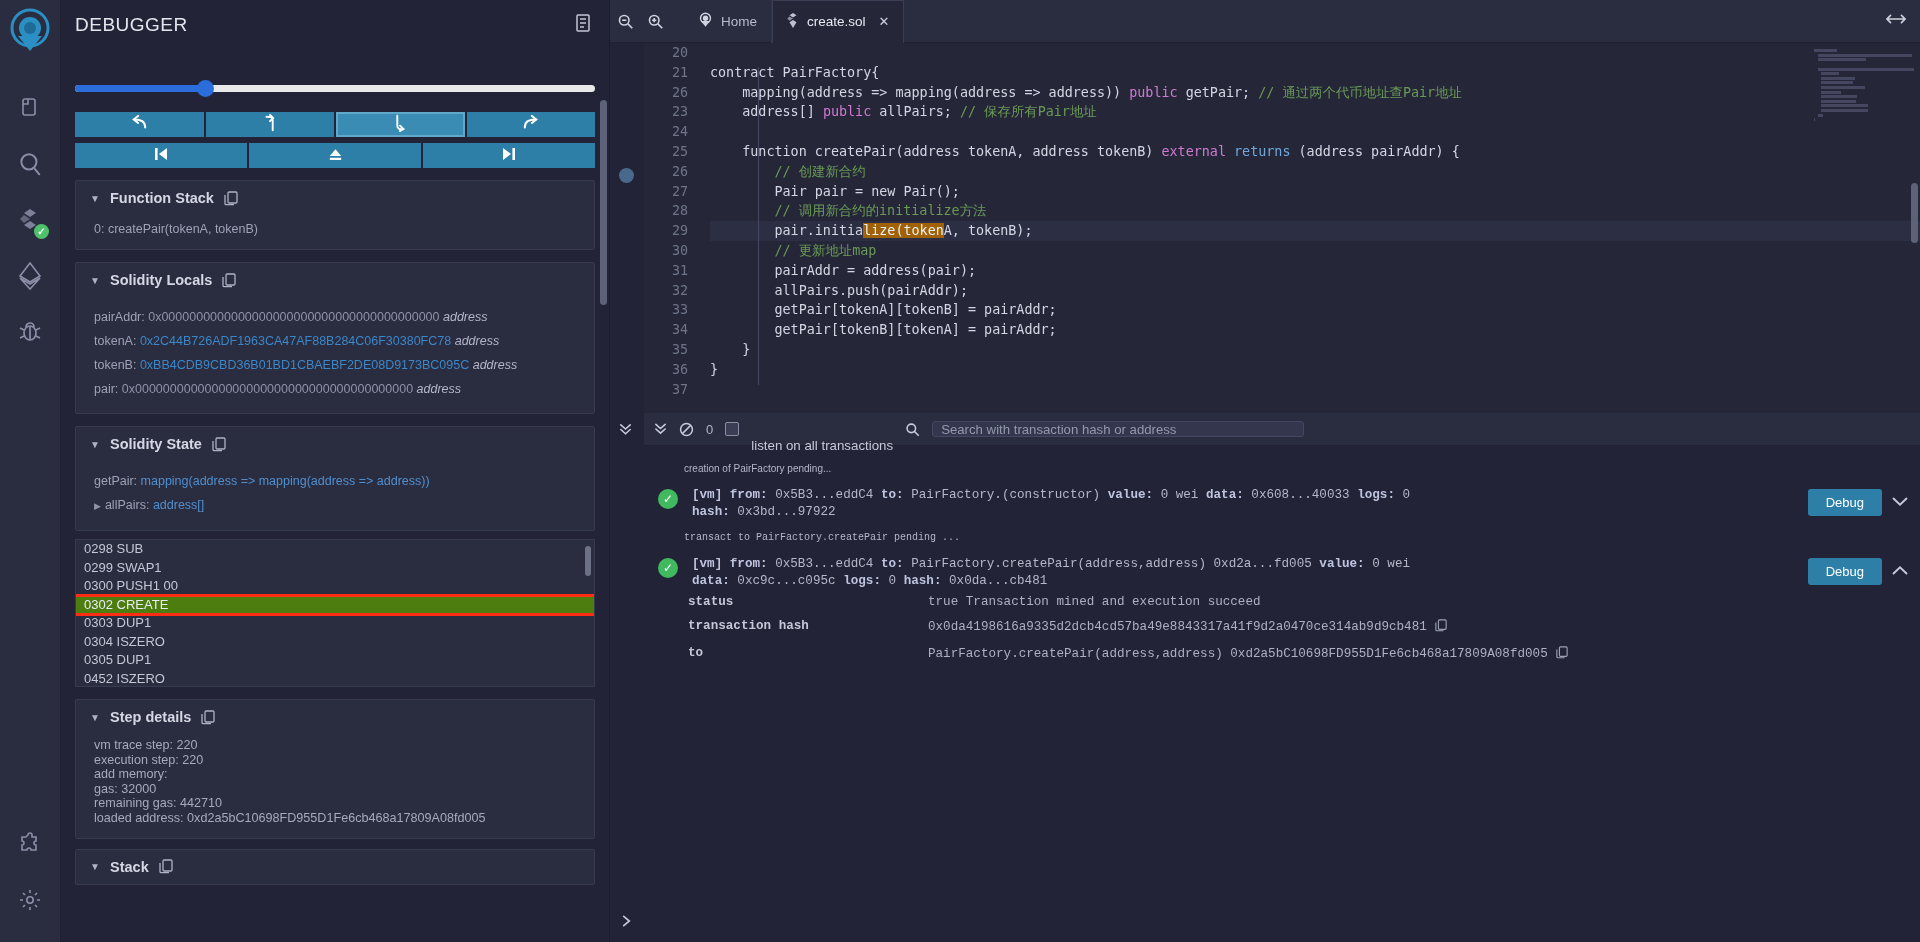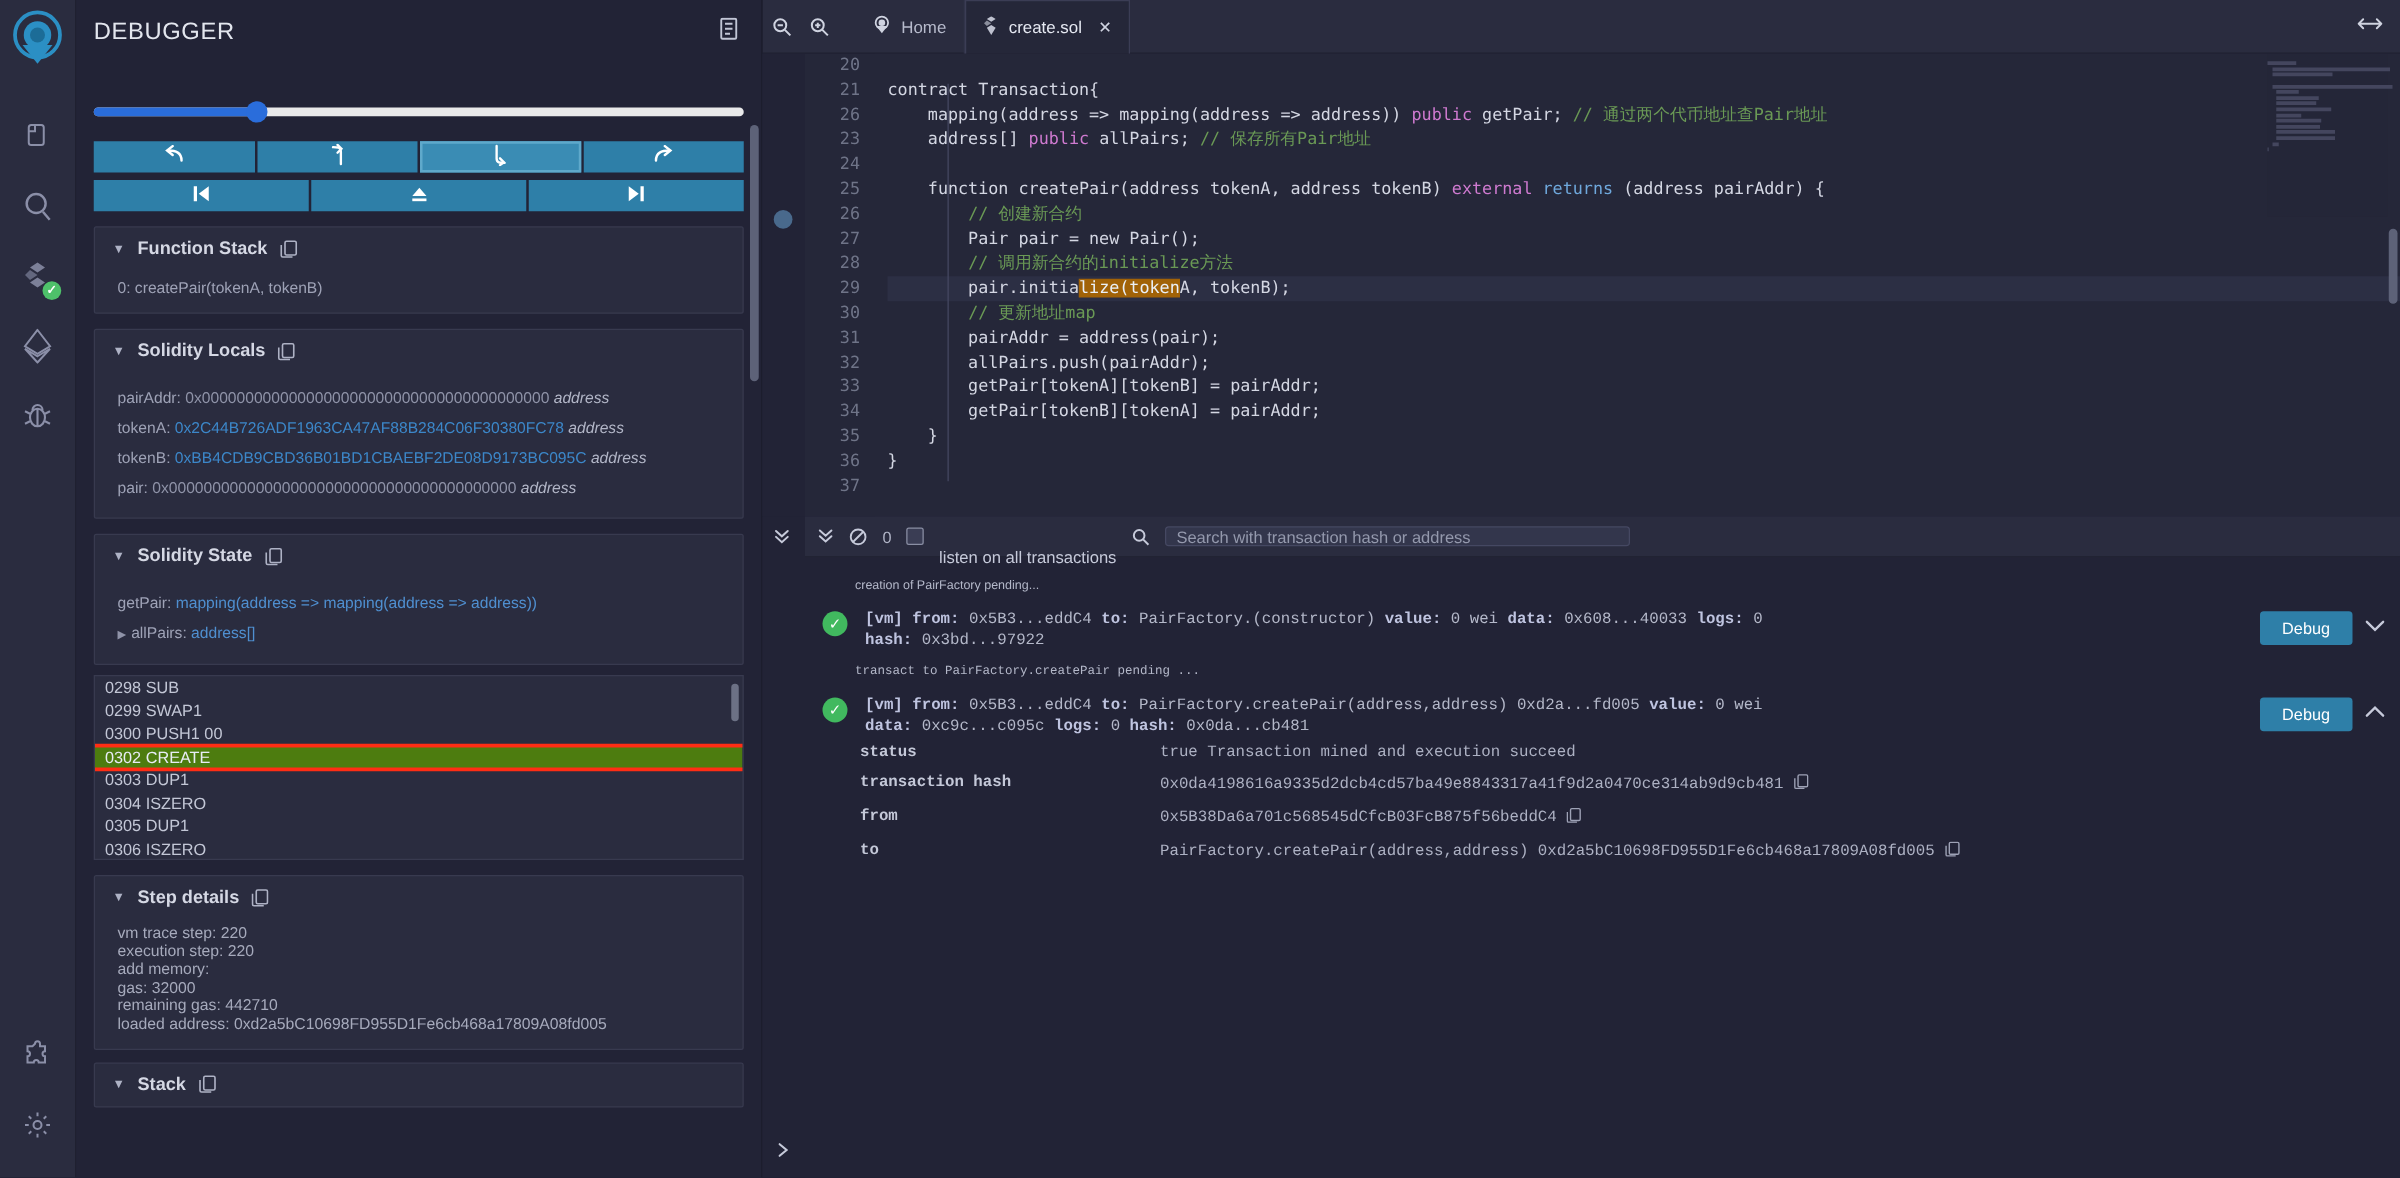--- a/index.html
+++ b/index.html
@@ -476,21 +476,21 @@
 
     <div id="opcode-list">
       <div id="opcode-items">
           <div class="opcode">0298 SUB</div>
           <div class="opcode">0299 SWAP1</div>
           <div class="opcode">0300 PUSH1 00</div>
           <div class="opcode sel">0302 CREATE</div>
           <div class="opcode">0303 DUP1</div>
           <div class="opcode">0304 ISZERO</div>
           <div class="opcode">0305 DUP1</div>
-          <div class="opcode">0306 ISZERO</div>
+          <div class="opcode">0452 ISZERO</div>
         </div>
       <div class="op-scroll"></div>
       <div id="opcode-highlight-box" style="top: 53.5px;"></div>
     </div>
 
     <div class="dpanel">
       <div class="dpanel-head">
         <span class="caret">▼</span>
         <span class="dpanel-title">Step details</span>
         <span class="copy-ic">
@@ -593,21 +593,21 @@
         <div class="ln">32</div>
         <div class="ln">33</div>
         <div class="ln">34</div>
         <div class="ln">35</div>
         <div class="ln">36</div>
         <div class="ln">37</div>
       </div>
     <div id="code">
       <div id="code-indent-guide"></div>
     <div class="cl">&nbsp;</div>
-        <div class="cl">contract Transaction{</div>
+        <div class="cl">contract PairFactory{</div>
         <div class="cl">    mapping(address =&gt; mapping(address =&gt; address)) <span class="k-key">public</span> getPair; <span class="k-com">// 通过两个代币地址查Pair地址</span></div>
         <div class="cl">    address[] <span class="k-key">public</span> allPairs; <span class="k-com">// 保存所有Pair地址</span></div>
         <div class="cl">&nbsp;</div>
         <div class="cl">    function createPair(address tokenA, address tokenB) <span class="k-key">external</span> <span class="k-kw">returns</span> (address pairAddr) {</div>
         <div class="cl">        <span class="k-com">// 创建新合约</span></div>
         <div class="cl">        Pair pair = new Pair();</div>
         <div class="cl">        <span class="k-com">// 调用新合约的initialize方法</span></div>
         <div class="cl hl">        pair.initia<span class="sel-tok">lize(token</span>A, tokenB);</div>
         <div class="cl">        <span class="k-com">// 更新地址map</span></div>
         <div class="cl">        pairAddr = address(pair);</div>
@@ -711,27 +711,20 @@
               <span class="vv">true Transaction mined and execution succeed</span>
             </div>
             <div class="kvrow mono">
               <span class="kk">transaction hash</span>
               <span class="vv">0x0da4198616a9335d2dcb4cd57ba49e8843317a41f9d2a0470ce314ab9d9cb481<span class="inline-copy"><svg width="12" height="13" viewBox="0 0 14 15" fill="none" stroke="currentColor" stroke-width="1.3">
                     <rect x="4" y="1" width="9" height="11" rx="1.2"></rect>
                     <path d="M10 13.6 H2.2 A1.2 1.2 0 0 1 1 12.4 V4"></path>
                   </svg></span></span>
             </div>
             <div class="kvrow mono">
-              <span class="kk">from</span>
-              <span class="vv">0x5B38Da6a701c568545dCfcB03FcB875f56beddC4<span class="inline-copy"><svg width="12" height="13" viewBox="0 0 14 15" fill="none" stroke="currentColor" stroke-width="1.3">
-                    <rect x="4" y="1" width="9" height="11" rx="1.2"></rect>
-                    <path d="M10 13.6 H2.2 A1.2 1.2 0 0 1 1 12.4 V4"></path>
-                  </svg></span></span>
-            </div>
-            <div class="kvrow mono">
               <span class="kk">to</span>
               <span class="vv">PairFactory.createPair(address,address) 0xd2a5bC10698FD955D1Fe6cb468a17809A08fd005<span class="inline-copy"><svg width="12" height="13" viewBox="0 0 14 15" fill="none" stroke="currentColor" stroke-width="1.3">
                     <rect x="4" y="1" width="9" height="11" rx="1.2"></rect>
                     <path d="M10 13.6 H2.2 A1.2 1.2 0 0 1 1 12.4 V4"></path>
                   </svg></span></span>
             </div>
           </div>
       </div>
     </div>
   </div>

